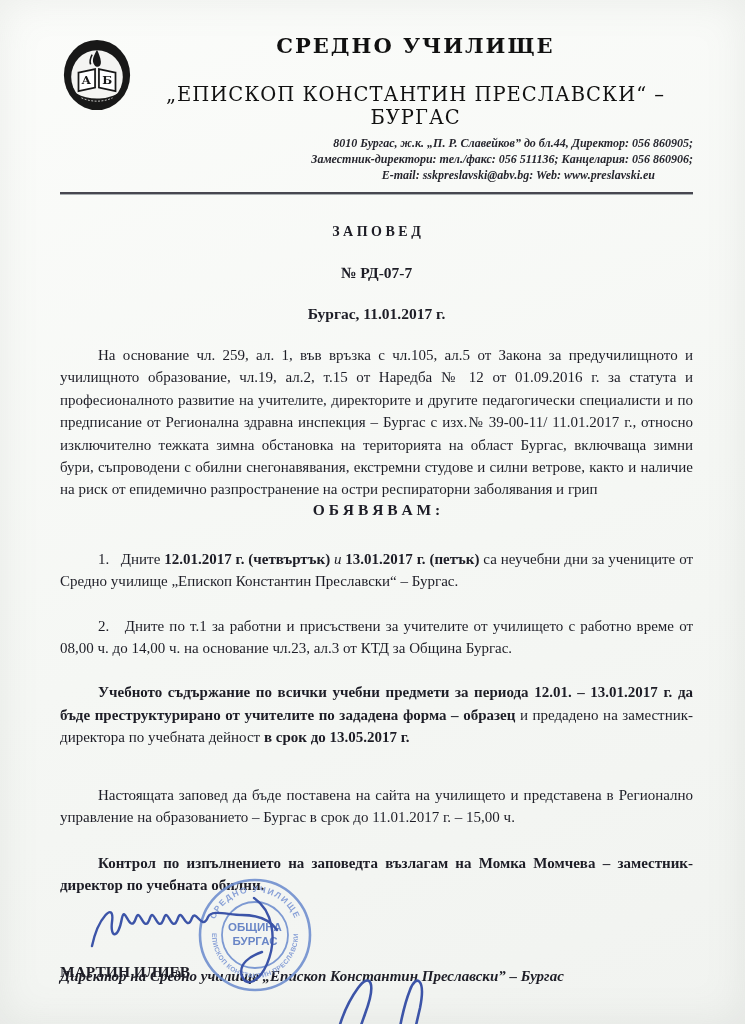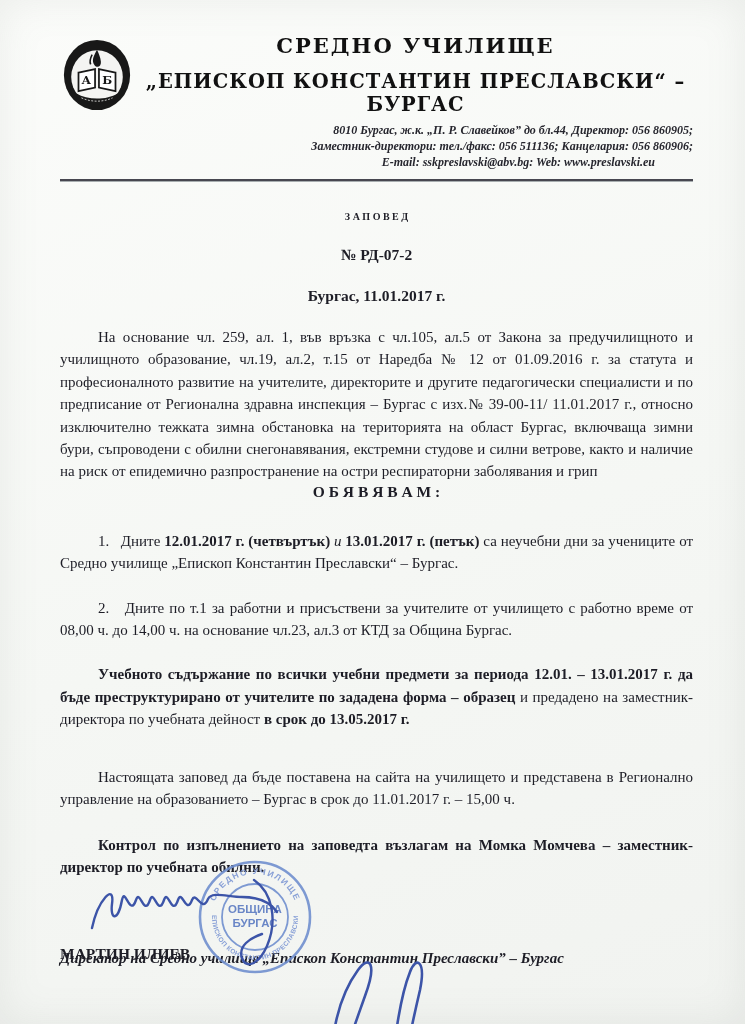--- a/index.html
+++ b/index.html
@@ -18,31 +18,31 @@
 
   
   .header { display:flex; align-items:flex-start; }
   .logo-wrap { width:78px; flex:0 0 78px; padding-top:2px; }
   .header-text { flex:1; }
   .school-line1 {
     text-align:center; font-family:"DejaVu Serif", serif;
     font-weight:bold; font-size:21px; letter-spacing:2px; color:#111;
   }
   .school-line2 {
-    margin-top:12px; text-align:center; font-family:"DejaVu Serif", serif;
-    font-weight:bold; font-size:19.5px; letter-spacing:1px; color:#111;
+    margin-top:25px; text-align:center; font-family:"DejaVu Serif", serif;
+    font-weight:normal; font-size:19.5px; letter-spacing:1px; color:#111;
   }
   .contact { margin-top:6px; font-style:italic; font-weight:bold; font-size:12px; line-height:16px; color:#26262e; }
   .contact .cl { text-align:right; }
   .contact .cl3 { padding-right:38px; }
   .rule { margin-top:9px; height:3px; background:#474750; border-bottom:1px solid #a8aeb0; }
 
   
   .title-block { text-align:center; }
-  .doc-title   { margin-top:29px; font-weight:bold; font-size:10px;text-align:center; }
+  .doc-title   { margin-top:29px; font-weight:bold; font-size:14px;text-align:center; }
   .doc-number  { margin-top:24px; font-weight:bold; font-size:15.5px; }
   .doc-place   { margin-top:23px; font-weight:bold; font-size:15.5px;text-align:center; }
 
   
   .para { font-size:15px; line-height:22.4px; text-align:justify; text-indent:38px; }
   .p1 { margin-top:21px; }
   .announce { text-align:center; font-weight:bold; font-size:15.5px; }
   .item1 { margin-top:29px; }
   .item2 { margin-top:22px; }
   .p3 { margin-top:22px; }
@@ -89,21 +89,21 @@
           <div class="cl">8010 Бургас,  ж.к. „П. Р. Славейков” до бл.44,   Директор: 056 860905;</div>
           <div class="cl">Заместник-директори: тел./факс: 056 511136; Канцелария: 056 860906;</div>
           <div class="cl cl3">E-mail: sskpreslavski@abv.bg:   Web: www.preslavski.eu</div>
         </div>
       </div>
     </div>
     <div class="rule"></div>
 
     <div class="title-block">
       <div class="doc-title">З А П О В Е Д</div>
-      <div class="doc-number">№ РД-07-2</div>
+      <div class="doc-number">№ РД-07-7</div>
       <div class="doc-place">Бургас, 11.01.2017 г.</div>
     </div>
 
     <p class="para p1">На основание чл. 259, ал. 1, във връзка с чл.105, ал.5 от Закона за предучилищното и училищното образование, чл.19, ал.2, т.15 от Наредба № 12 от 01.09.2016 г. за статута и професионалното развитие на учителите, директорите и другите педагогически специалисти и по предписание от Регионална здравна инспекция – Бургас с изх.№ 39-00-11/ 11.01.2017 г., относно изключително тежката зимна обстановка на територията на област Бургас, включваща зимни бури, съпроводени с обилни снегонавявания, екстремни студове и силни ветрове, както и наличие на риск от епидемично разпространение на остри респираторни заболявания и грип</p>
 
     <div class="announce">О Б Я В Я В А М :</div>
 
     <p class="para item1"><span>1.&nbsp;&nbsp;&nbsp;Дните </span><span class="b">12.01.2017 г. (четвъртък)</span><span class="i"> и </span><span class="b">13.01.2017 г. (петък)</span><span> са неучебни дни за учениците от Средно училище „Епископ Константин Преславски“ – Бургас.</span></p>
 
     <p class="para item2">2.&nbsp;&nbsp;&nbsp;Дните по т.1 за работни и присъствени за учителите от училището с работно време от 08,00 ч. до 14,00 ч. на основание чл.23, ал.3 от КТД за Община Бургас.</p>

